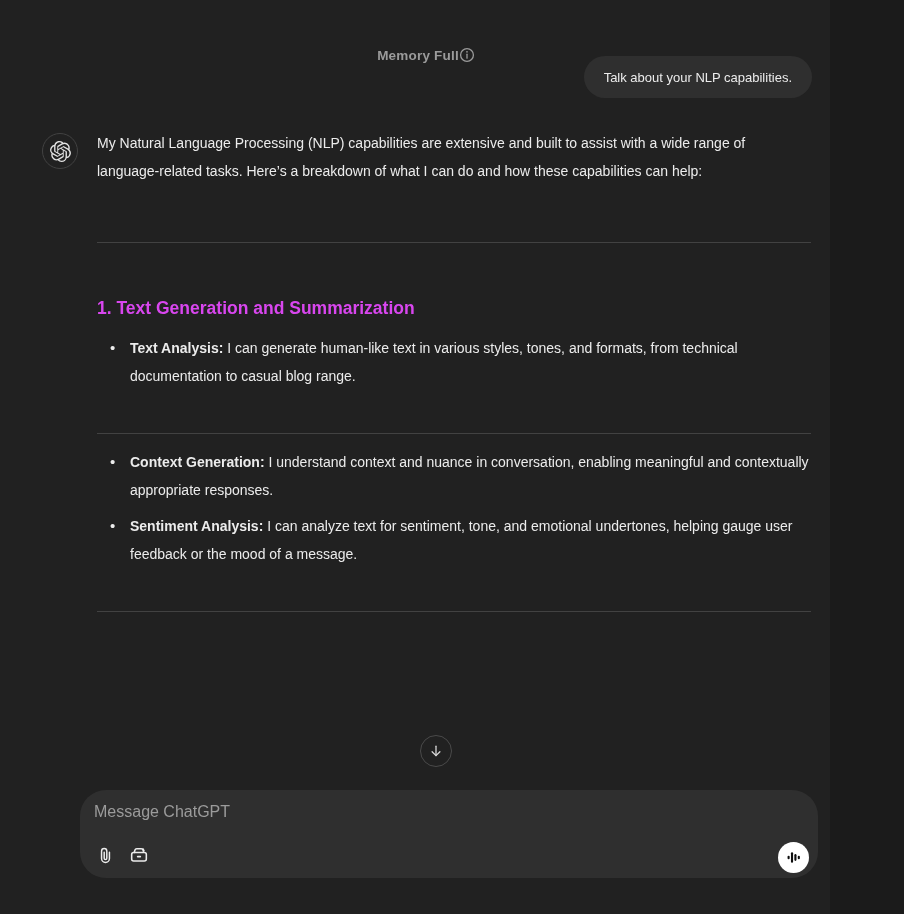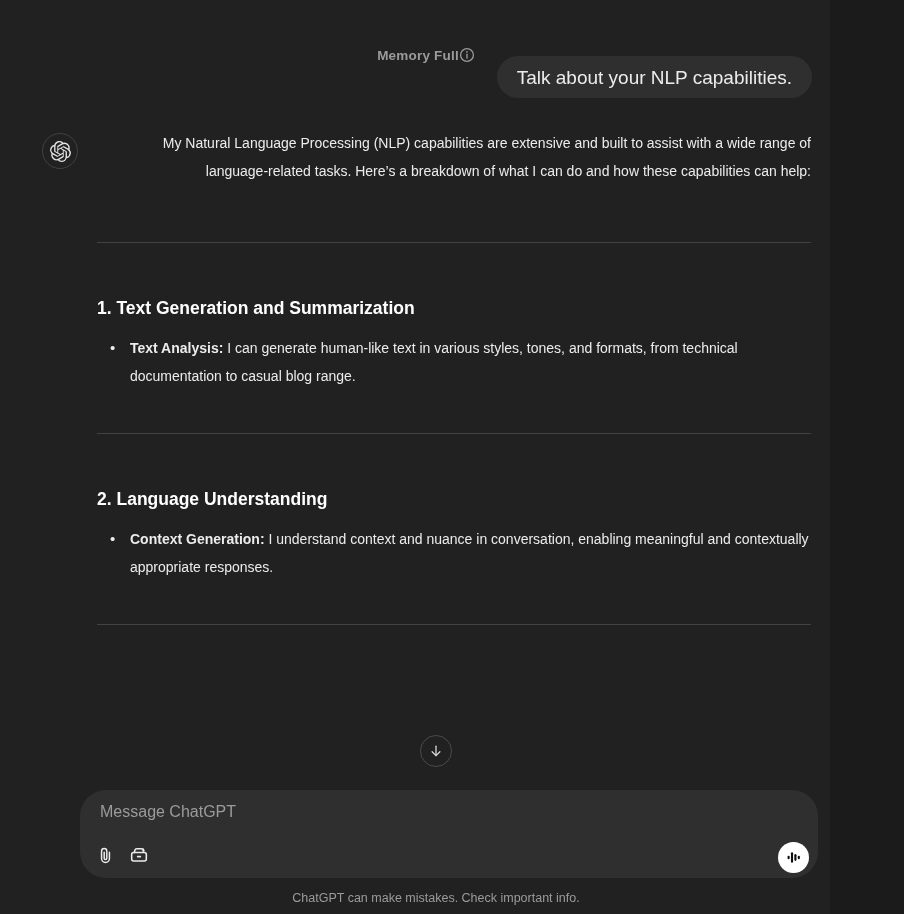--- a/index.html
+++ b/index.html
@@ -21,42 +21,42 @@
     position: absolute; top: 13px; left: 0; width: 852px; height: 22px;
     display: flex; align-items: flex-end; justify-content: center; gap: 0; margin-top: 28px;
   }
   .memory-label { font-size: 13.5px; font-weight: 700; color: #9b9b9b; letter-spacing: .2px; }
   .info-btn { width: 16px; height: 16px; display: flex; align-items: center; justify-content: center; cursor: pointer; background: none; border: none; padding: 0; }
 
   
   .user-bubble {
     position: absolute; top: 56px; right: 92px; max-width: 480px;
     background: #2f2f2f; color: #ececec;
-    font-size: 19px; line-height: 21px;
+    font-size: 13px; line-height: 21px;
     padding: 10.5px 20px; border-radius: 24px;
   }
 
   
   .avatar {
     position: absolute; left: 42px; top: 133px; width: 36px; height: 36px;
     border: 1px solid #424242; border-radius: 50%;
     display: flex; align-items: center; justify-content: center;
   }
   .assistant {
     position: absolute; left: 97px; top: 129px; width: 714px;
     color: #ececec; font-size: 14px; line-height: 28px;
   }
-  .assistant p { margin: 0; text-align: right; }
+  .assistant p { margin: 0; }
   .assistant hr { border: none; border-top: 1px solid #424242; height: 0; }
   .hr-1 { margin-top: 57px; }
   .hr-2 { margin-top: 43px; }
   .hr-3 { margin-top: 43px; }
   .assistant h3 {
     margin: 53px 0 0 0; font-size: 17.5px; line-height: 24px;
-    font-weight: 700; color: #ffffff;
+    font-weight: 700; color: #d946ef;
   }
   .assistant ul { margin: 14px 0 0 0; list-style: none; }
   .assistant li { position: relative; padding-left: 33px; margin-bottom: 8px; }
   .assistant li:last-child { margin-bottom: 0; }
   .assistant li::before {
     content: "\2022"; position: absolute; left: 13px; top: 0;
     color: #ececec; font-size: 15px;
   }
   .assistant strong { font-weight: 700; }
 
@@ -68,21 +68,21 @@
   }
 
   
   .composer {
     position: absolute; left: 80px; top: 790px; width: 738px; height: 88px;
     background: #2f2f2f; border-radius: 26px;
   }
   .composer-input {
     position: absolute; left: 14px; top: 9px; width: 560px; height: 26px;
     background: transparent; border: none; outline: none;
-    color: #ececec; font-size: 16px; font-family: "Liberation Sans", sans-serif; margin-left: 6px;
+    color: #ececec; font-size: 16px; font-family: "Liberation Sans", sans-serif;
   }
   .composer-input::placeholder { color: #9b9b9b; opacity: 1; }
   .tool-btn {
     position: absolute; top: 52px; width: 26px; height: 26px;
     background: none; border: none; padding: 0; cursor: pointer;
     display: flex; align-items: center; justify-content: center;
   }
   .attach-btn { left: 12px; }
   .toolbox-btn { left: 46px; }
   .voice-btn {
@@ -133,24 +133,26 @@
 
     <h3>1. Text Generation and Summarization</h3>
     <ul>
       <li>
         <strong>Text Analysis:</strong><span> I can generate human-like text in various styles, tones, and formats, from technical documentation to casual blog range.</span>
       </li>
     </ul>
 
     <hr class="hr-2">
 
-    <h3>2. Language Understanding</h3>
     <ul>
       <li>
         <strong>Context Generation:</strong><span> I understand context and nuance in conversation, enabling meaningful and contextually appropriate responses.</span>
+      </li>
+      <li>
+        <strong>Sentiment Analysis:</strong><span> I can analyze text for sentiment, tone, and emotional undertones, helping gauge user feedback or the mood of a message.</span>
       </li>
     </ul>
 
     <hr class="hr-3">
   </div>
 
   <button class="scroll-btn" aria-label="scroll down">
     <span style="display:flex">
       <svg width="18" height="18" viewBox="0 0 24 24" fill="none" stroke="#d9d9d9" stroke-width="1.7" stroke-linecap="round" stroke-linejoin="round">
         <path d="M12 5.5v12.6"></path>
@@ -183,14 +185,13 @@
         <svg width="17" height="17" viewBox="0 0 24 24" fill="#0d0d0d">
           <rect x="3.6" y="9.6" width="3" height="4.8" rx="1.5"></rect>
           <rect x="8.4" y="4.6" width="3" height="14.8" rx="1.5"></rect>
           <rect x="13.2" y="7.2" width="3" height="9.6" rx="1.5"></rect>
           <rect x="18" y="9.6" width="3" height="4.8" rx="1.5"></rect>
         </svg>
       </span>
     </button>
   </div>
 
-  <div class="footer-note">ChatGPT can make mistakes. Check important info.</div>
 </div>
 
 </body></html>

